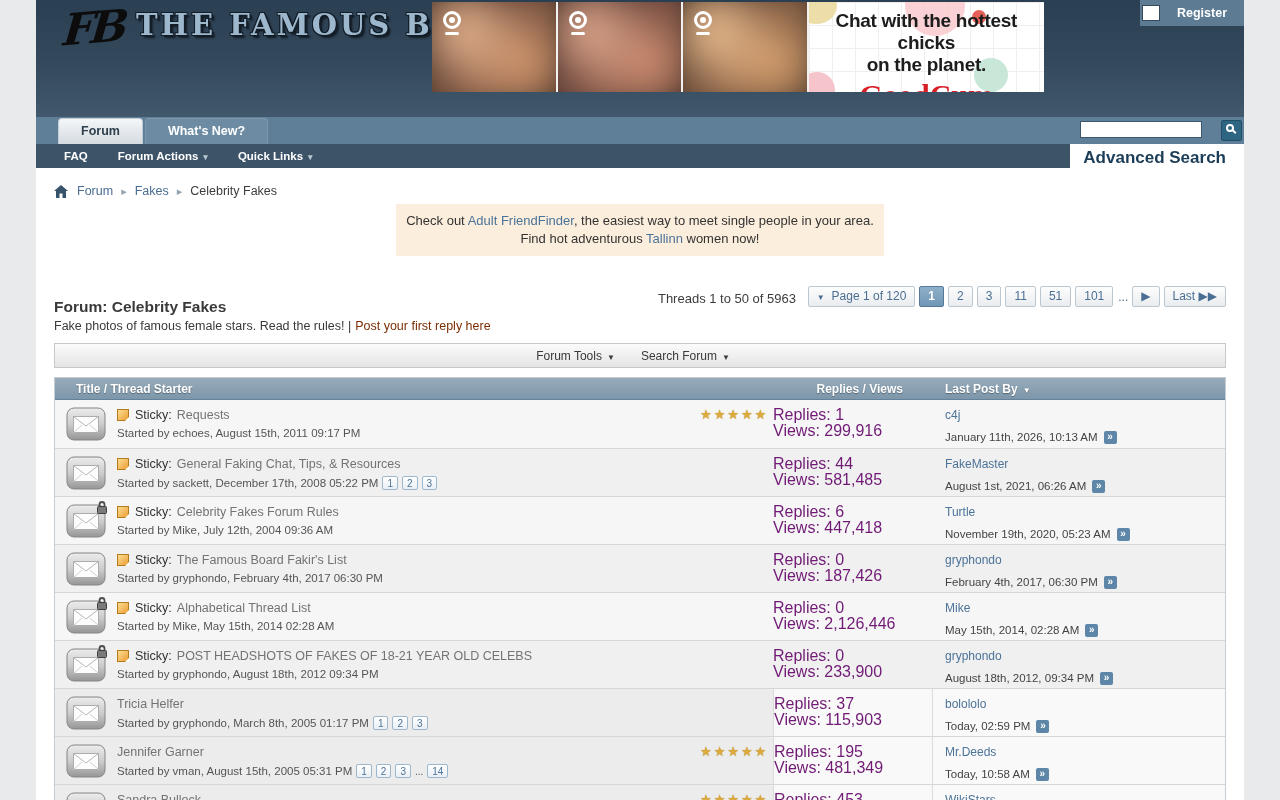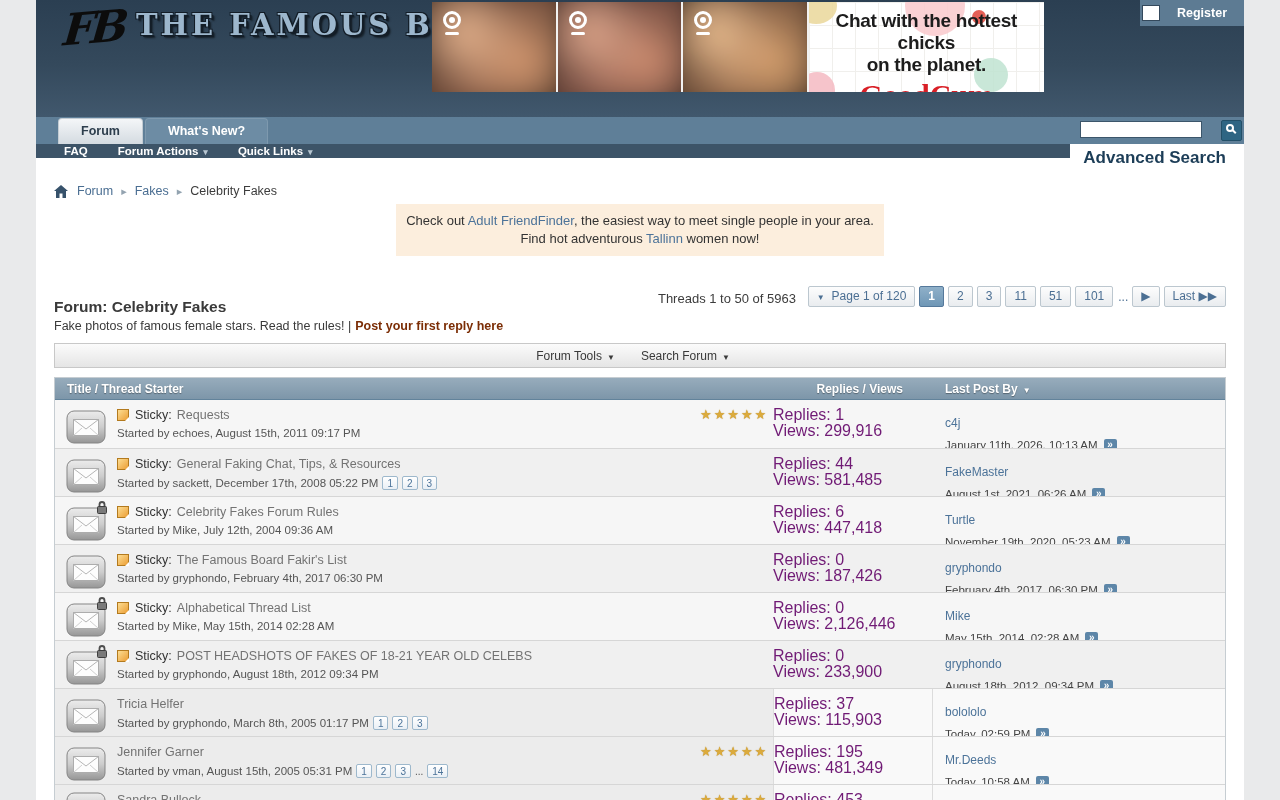--- a/index.html
+++ b/index.html
@@ -49,21 +49,21 @@
   .tab.active { background:linear-gradient(180deg,#f4f6f8 0%, #d4dbe1 100%); color:#2d3e4d; border:1px solid #c3ccd3; border-bottom:none; margin-left:22px; }
   .tab:not(.active) { background:#6d8ca4; color:#fff; border:1px solid #7e99ae; border-bottom:none; }
   .searchbox { position:absolute; right:0; top:3px; width:164px; height:22px; }
   .searchbox input { position:absolute; left:0; top:1px; width:122px; height:17px; border:1px solid #3c566b; font-size:11px; padding:0 4px; }
   .searchbtn { position:absolute; right:2px; top:0; width:21px; height:21px; background:#2e6583; border:1px solid #224f68; border-radius:2px; cursor:pointer; }
   .mag { position:absolute; left:4px; top:3px; width:8px; height:8px; border:2px solid #fff; border-radius:50%; }
   .mag::after { content:""; position:absolute; width:2px; height:5px; background:#fff; right:-3px; bottom:-4px; transform:rotate(-45deg); }
 
   
   .faqrow { height:24px; background:#fff; position:relative; }
-  .faqbar { position:absolute; left:0; top:0; width:1034px; height:14px; background:#3d5468; display:flex; align-items:center; padding-left:28px; gap:30px; }
+  .faqbar { position:absolute; left:0; top:0; width:1034px; height:24px; background:#3d5468; display:flex; align-items:center; padding-left:28px; gap:30px; }
   .faqlink { color:#fff; font-weight:bold; font-size:11.5px; }
   .faqlink.caret::after { content:"▾"; font-size:9px; color:#b9c7d2; margin-left:5px; }
   .advsearch { position:absolute; right:18px; top:4px; color:#1c3d57; font-weight:bold; font-size:17px; }
 
   
   .content { background:#fff; padding:0 18px; min-height:640px; }
   .crumbs { padding-top:16px; font-size:12.5px; display:flex; align-items:center; }
   .crumb-home { margin-right:9px; display:inline-flex; }
   .crumbs a { color:#4a6e92; }
   .crumb-cur { color:#3c3c3c; }
@@ -77,33 +77,33 @@
   .info-row { margin-top:30px; position:relative; height:47px; }
   .threads-info { position:absolute; right:430px; top:5px; font-size:13px; color:#3c3c3c; white-space:nowrap; }
   .pager { position:absolute; right:0; top:0; display:flex; align-items:center; }
   .pbtn { display:inline-block; height:21px; line-height:19px; padding:0 8px; margin-left:4px; font-size:12px; color:#4b6f93;
           background:linear-gradient(180deg,#fdfdfd,#e9ecef); border:1px solid #bcc7cf; border-radius:2px; }
   .pbtn.dd::before { content:"▼"; font-size:8px; margin-right:7px; color:#4b6f93; }
   .pbtn.active { background:linear-gradient(180deg,#8fb0c9,#6f97b6); border-color:#55799b; color:#fff; font-weight:bold; }
   .pdots-top { margin-left:5px; color:#4b6f93; font-size:12px; }
   .forum-title { position:absolute; left:0; top:12px; font-size:15.5px; font-weight:bold; color:#3a3a3a; }
   .forum-sub { position:absolute; left:0; top:33px; font-size:12.5px; color:#3a3a3a; }
-  .forum-sub .replylink { color:#7b2d05; font-weight:bold; margin-left:4px;margin-top:21px; }
+  .forum-sub .replylink { color:#7b2d05; font-weight:normal; margin-left:4px;margin-top:21px; }
 
   .toolbar { margin-top:10px; height:25px; background:linear-gradient(180deg,#fbfbfb,#e5e5e5); border:1px solid #c8c8c8;
              display:flex; justify-content:center; align-items:center; gap:26px; padding-right:14px; }
   .toolbar a { color:#3a3a3a; font-size:12px; }
   .toolbar a::after { content:"▼"; font-size:8px; margin-left:5px; color:#3a3a3a; }
 
   
   .ttable { margin-top:9px; border:1px solid #c6cdd2; border-bottom:none; }
   .thead { display:grid; grid-template-columns:1fr 160px 292px; height:22px; align-items:center;
            background:linear-gradient(180deg,#97acbc,#7d96a9); border-bottom:1px solid #62839b; }
   .thead span { color:#fff; font-weight:bold; font-size:12px; text-shadow:0 1px 1px rgba(0,0,0,.35); }
-  .th-title { padding-left:12px; }
+  .th-title { padding-left:21px; }
   .th-replies { text-align:right; padding-right:30px; }
   .th-last { padding-left:12px; }
   .th-last::after { content:"▼"; font-size:8px; color:#fff; margin-left:5px; }
 
   .trow { display:grid; grid-template-columns:1fr 160px 292px; height:48px; position:relative; border-top:1px solid #d6d6d6; }
   .trow:first-of-type { border-top:none; }
   .trow.s-light { background:#f6f6f6; }
   .trow.s-dark { background:#f0f0f0; }
   .trow.regular { background:#ececec; }
   .trow.regular .cell-replies, .trow.regular .cell-last { background:#f9f9f9; }
@@ -119,21 +119,21 @@
   .sticky-ic::after { content:""; position:absolute; right:-1px; bottom:-1px; border-left:4px solid transparent; border-bottom:4px solid #fff; }
   .prefix { color:#333; font-size:12.5px; margin-right:5px; }
   .tlink { color:#737373; font-size:12.5px; white-space:nowrap; }
   .line2 { margin-top:4px; font-size:11.5px; color:#555; display:flex; align-items:center; white-space:nowrap; }
   .pmini { display:inline-block; min-width:10px; text-align:center; padding:0 4px; height:14px; line-height:13px; margin-left:4px;
            background:linear-gradient(180deg,#fff,#e9eff5); border:1px solid #9db8cc; border-radius:2px; color:#4c7399; font-size:10px; }
   .pdots { margin-left:4px; color:#555; font-size:10px; }
   .stars { position:absolute; left:645px; top:7px; color:#dcab3c; font-size:13px; letter-spacing:2px; text-shadow:0 0 1px #a87b1f; }
 
   .cell-replies { padding:7px 30px 0 0; font-size:16px; color:#701a75; line-height:16px; }
-  .cell-last { padding:14px 0 0 12px; line-height:15px; }
+  .cell-last { padding:6px 0 0 12px; line-height:15px; }
   .luser { color:#4c7399; font-size:12px; }
   .ldate-line { margin-top:7px; font-size:11.5px; color:#444; display:flex; align-items:center; }
   .golast { display:inline-block; width:13px; height:13px; margin-left:6px; background:#5d86a8; border-radius:2px;
             color:#fff; font-size:10px; font-weight:bold; line-height:12px; text-align:center; }
   .golast::after { content:"»"; }
 </style>
 </head>
 <body>
 
 <svg width="0" height="0" style="position:absolute">

